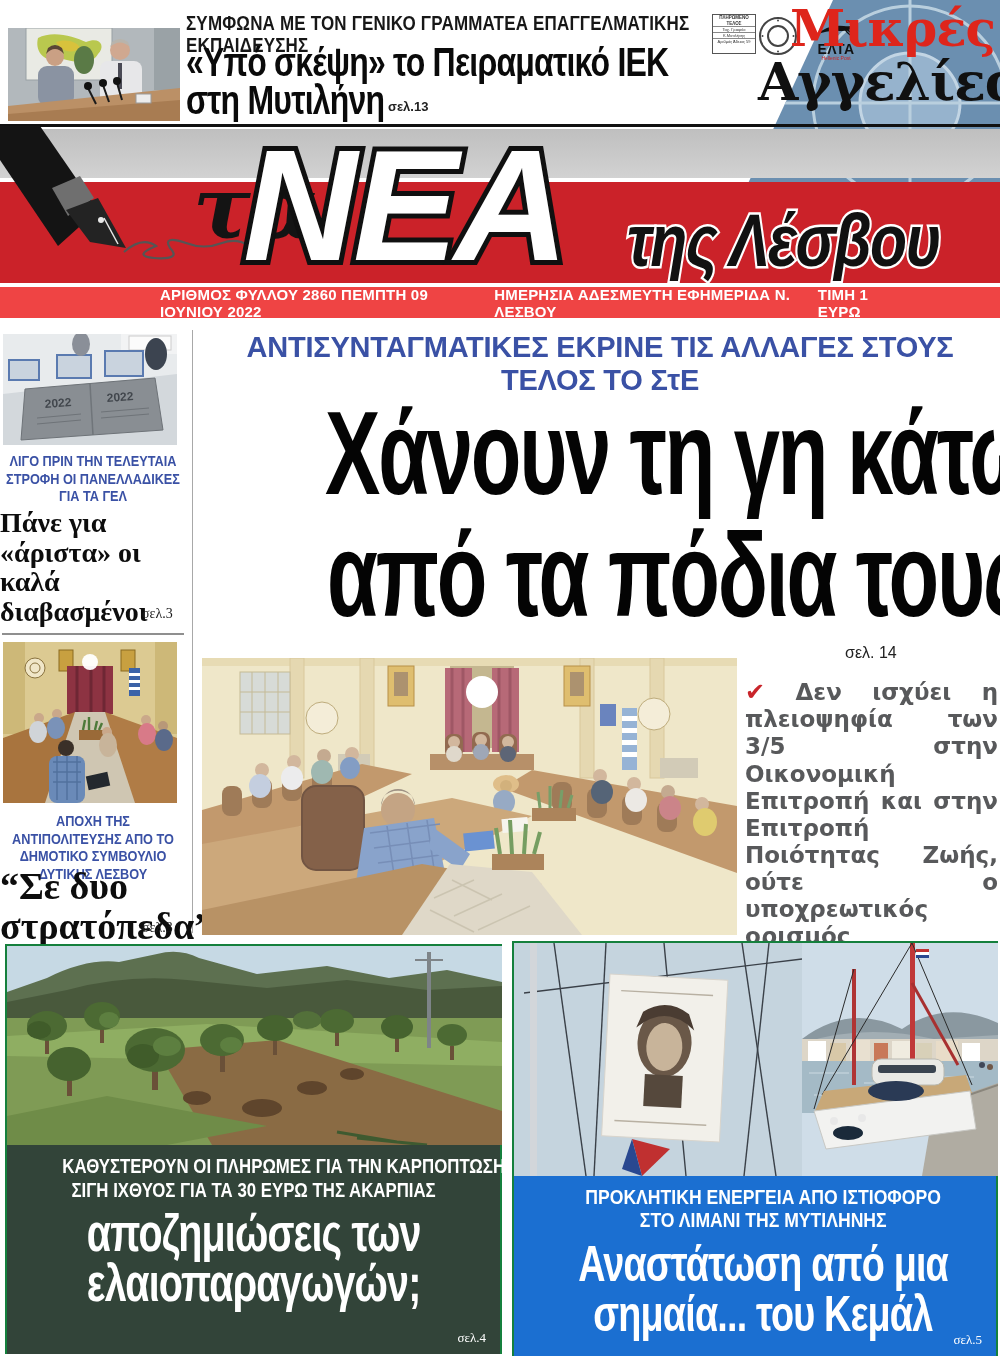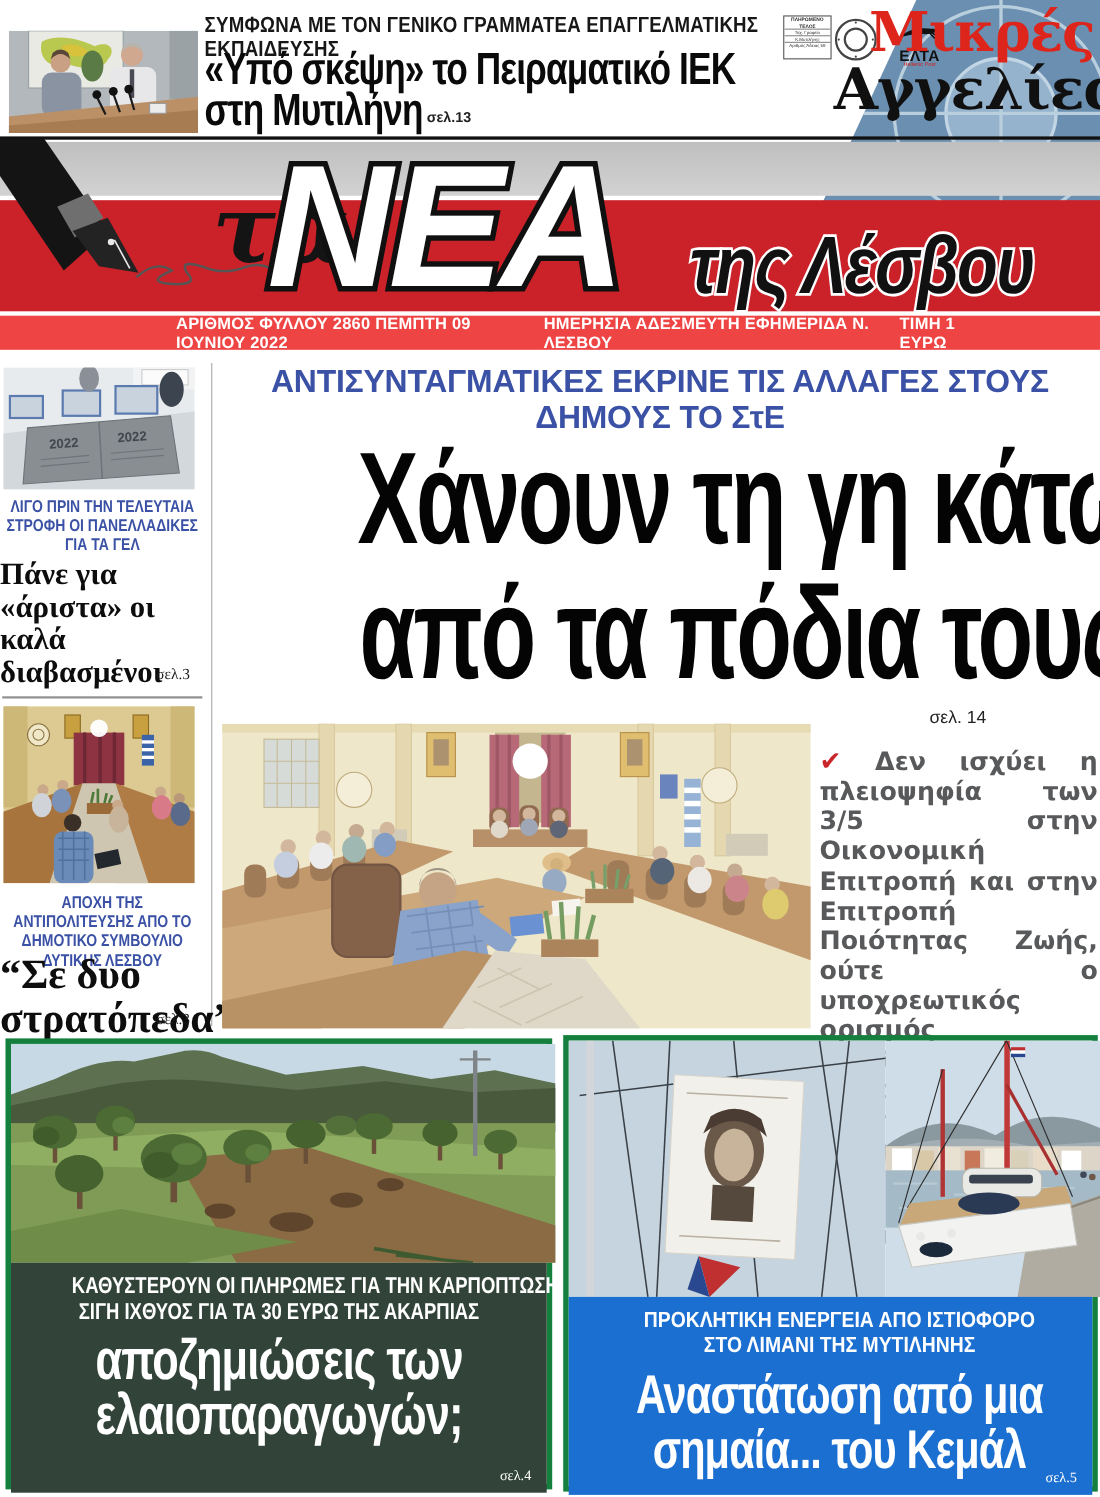--- a/index.html
+++ b/index.html
@@ -51,21 +51,21 @@
   .main-hl{left:200px;top:394px;width:800px;text-align:center;color:#040404;}
   .main-hl .l{display:block;height:122px;}
   .main-hl .c{display:inline-block;white-space:nowrap;font-weight:bold;font-size:112px;line-height:1.05;
               letter-spacing:-3px;transform:scale(.74,1.06);transform-origin:50% 40%;}
   .bullets{left:745px;top:678px;width:253px;color:#58595b;font-family:"DejaVu Sans","Liberation Sans",sans-serif;
            font-weight:bold;font-size:23px;line-height:1.18;text-align:justify;}
   .bullets p{margin:0 0 22px 0;}
   .check{color:#c9252b;font-size:24px;}
 
   
-  .blk{box-sizing:border-box;border:5px solid #15803d;}
+  .blk{box-sizing:border-box;border:2px solid #15803d;}
   .box-green{background:#324439;}
   .box-blue{background:#1b6fd1;padding-left:16px;}
   .box-kick{text-align:center;color:#fff;}
   .box-kick .c2{display:inline-block;white-space:nowrap;font-weight:bold;transform:scaleX(.8);
                 transform-origin:50% 50%;}
   .box-hl{text-align:center;color:#fff;}
   .box-hl .c2{display:inline-block;white-space:nowrap;font-weight:bold;transform:scale(.84,1.1);
               transform-origin:50% 50%;letter-spacing:-1px;}
   .wpref{position:absolute;color:#fff;font-size:13px;font-family:"Liberation Serif","DejaVu Serif",serif;margin-left:20px;}
 </style>
@@ -255,21 +255,21 @@
       <path d="M50,120 h28 M50,130 h28 M50,140 h28 M54,114 v44 M64,114 v44 M74,114 v44" stroke="#51719d" stroke-width="1.4"></path>
       <circle cx="104" cy="90" r="5" fill="#caa88a"></circle>
         <ellipse cx="105" cy="103" rx="9" ry="12" fill="#c8b49a"></ellipse>
     </g>
     <rect x="84" y="132" width="22" height="14" fill="#23282e" transform="rotate(-12 95 139)"></rect>
   </svg>
   <div class="abs kick-blue lc-kick" style="left:-19px;top:812px;">ΑΠΟΧΗ ΤΗΣ ΑΝΤΙΠΟΛΙΤΕΥΣΗΣ ΑΠΟ ΤΟ ΔΗΜΟΤΙΚΟ ΣΥΜΒΟΥΛΙΟ ΔΥΤΙΚΗΣ ΛΕΣΒΟΥ</div>
   <div class="abs serif-hl" style="left:0;top:866px;width:186px;font-size:38px;">“Σε δυο στρατόπεδα”</div>
   <div class="abs pref" style="left:142px;top:920px;">σελ.3</div>
 
-  <div class="abs kick-blue main-kick">ΑΝΤΙΣΥΝΤΑΓΜΑΤΙΚΕΣ ΕΚΡΙΝΕ ΤΙΣ ΑΛΛΑΓΕΣ ΣΤΟΥΣ ΔΗΜΟΥΣ ΤΟ ΣτΕ</div>
+  <div class="abs kick-blue main-kick">ΑΝΤΙΣΥΝΤΑΓΜΑΤΙΚΕΣ ΕΚΡΙΝΕ ΤΙΣ ΑΛΛΑΓΕΣ ΣΤΟΥΣ ΤΕΛΟΣ ΤΟ ΣτΕ</div>
   <div class="abs main-hl">
     <div class="l"><span class="c">Χάνουν τη γη κάτω</span></div>
     <div class="l"><span class="c">από τα πόδια τους!</span></div>
   </div>
   <div class="abs" style="left:845px;top:644px;font-size:16px;color:#222;">σελ. 14</div>
 
   <svg class="abs" style="left:202px;top:658px;" width="535" height="277" viewBox="0 0 535 277">
     <rect width="535" height="277" fill="#ece2bd"></rect>
     <rect x="0" y="0" width="535" height="8" fill="#e2d4a4"></rect>
     <g fill="#e0d0a0" stroke="#d0bc86">

